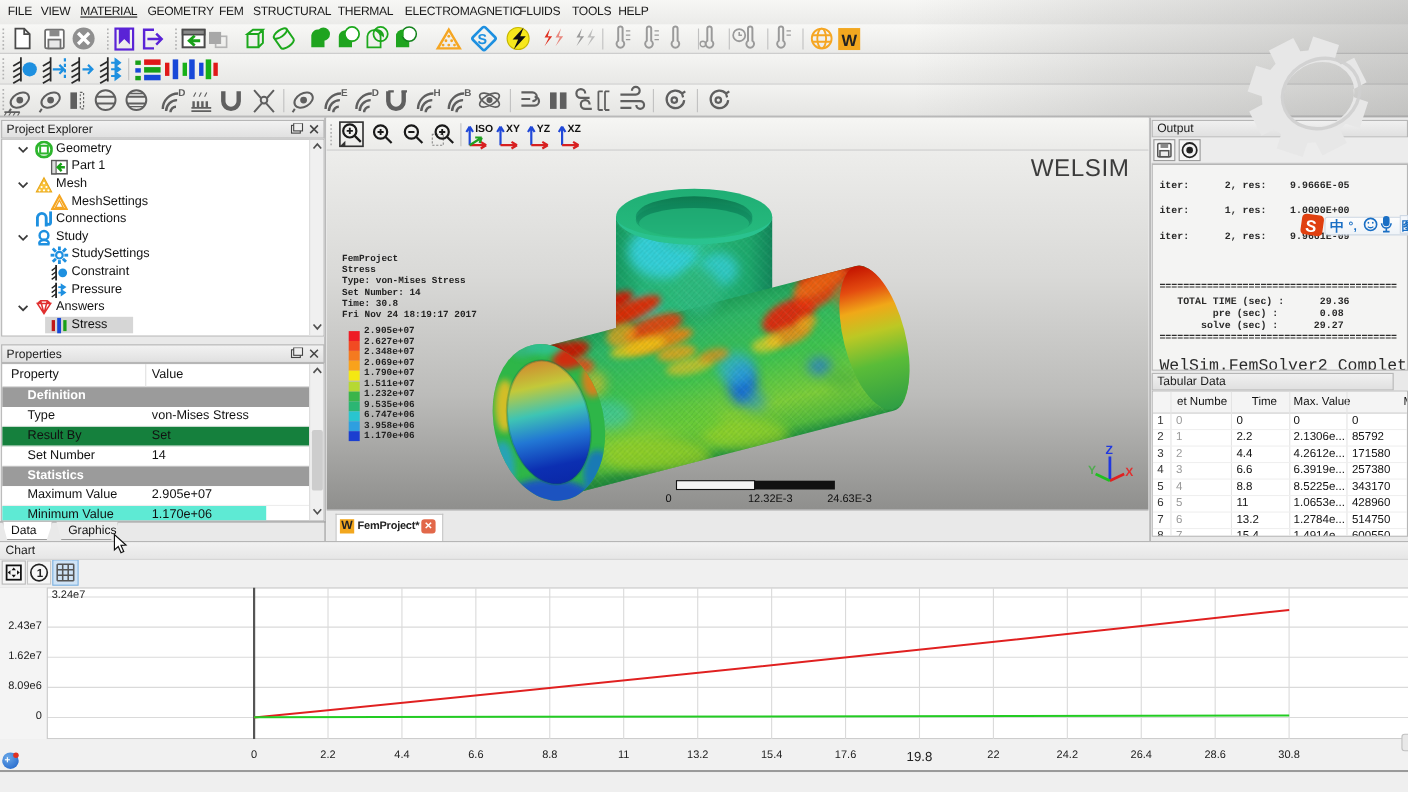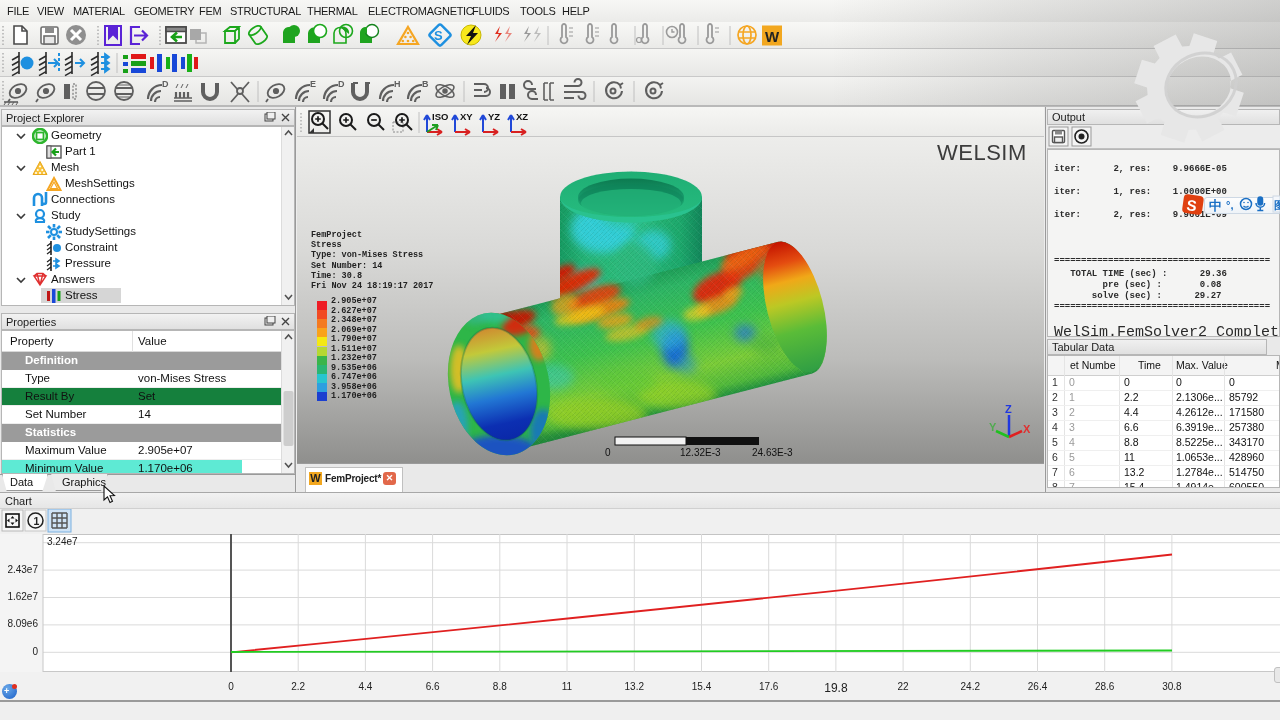--- a/index.html
+++ b/index.html
@@ -9,21 +9,21 @@
  font-size:11px;letter-spacing:-0.3px;color:#1a1a1a;}
 .hdr{font-size:11px;color:#1c1c1c;line-height:15px;}
 .mono{font-family:"Liberation Mono",monospace;}
 svg{display:block;}
 </style></head><body>
 <div id="root">
 
 <div class="abs menubar" style="z-index:5;">
 <span class="abs" style="left:7px;top:5px;">FILE</span>
 <span class="abs" style="left:37px;top:5px;">VIEW</span>
-<span class="abs" style="left:73px;top:5px;">MATERIAL</span>
+<span class="abs" style="left:73px;top:5px;text-decoration:underline;">MATERIAL</span>
 <span class="abs" style="left:134px;top:5px;">GEOMETRY</span>
 <span class="abs" style="left:199px;top:5px;">FEM</span>
 <span class="abs" style="left:230px;top:5px;">STRUCTURAL</span>
 <span class="abs" style="left:307px;top:5px;">THERMAL</span>
 <span class="abs" style="left:368px;top:5px;">ELECTROMAGNETIC</span>
 <span class="abs" style="left:472px;top:5px;">FLUIDS</span>
 <span class="abs" style="left:520px;top:5px;">TOOLS</span>
 <span class="abs" style="left:562px;top:5px;">HELP</span>
 </div>
 <div class="abs" style="left:0;top:22px;width:1280px;height:27px;background:linear-gradient(#f8f8f6,#eaeae8);border-bottom:1px solid #c6c6c6;z-index:4;"></div>

